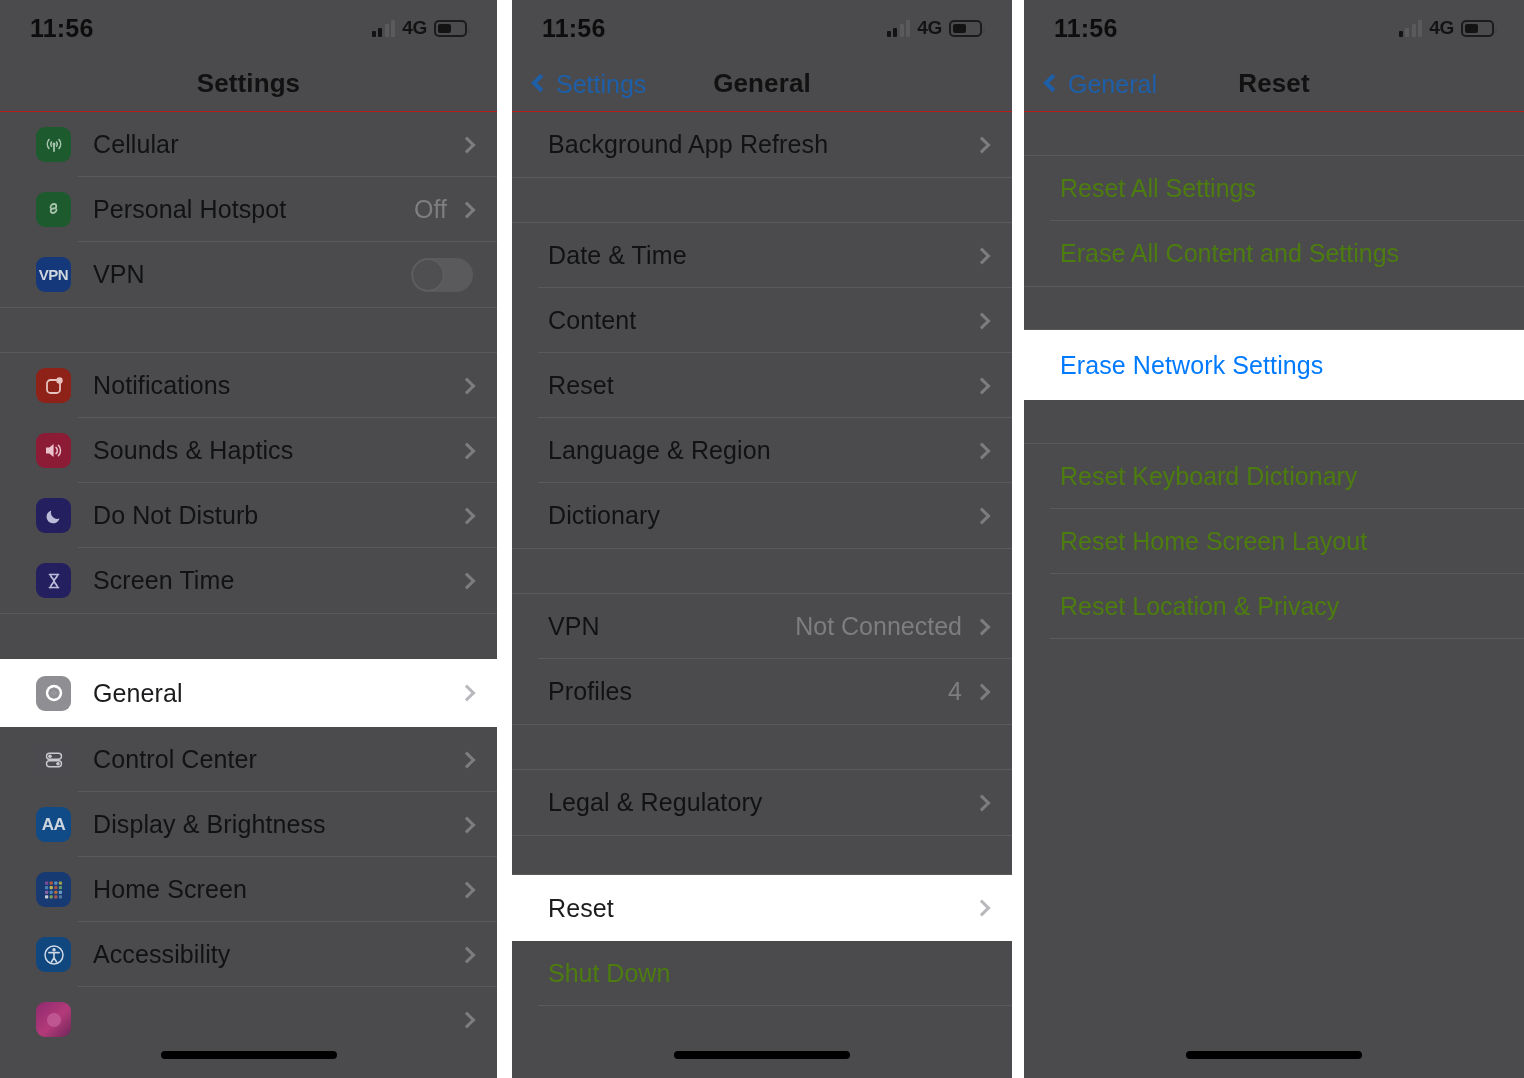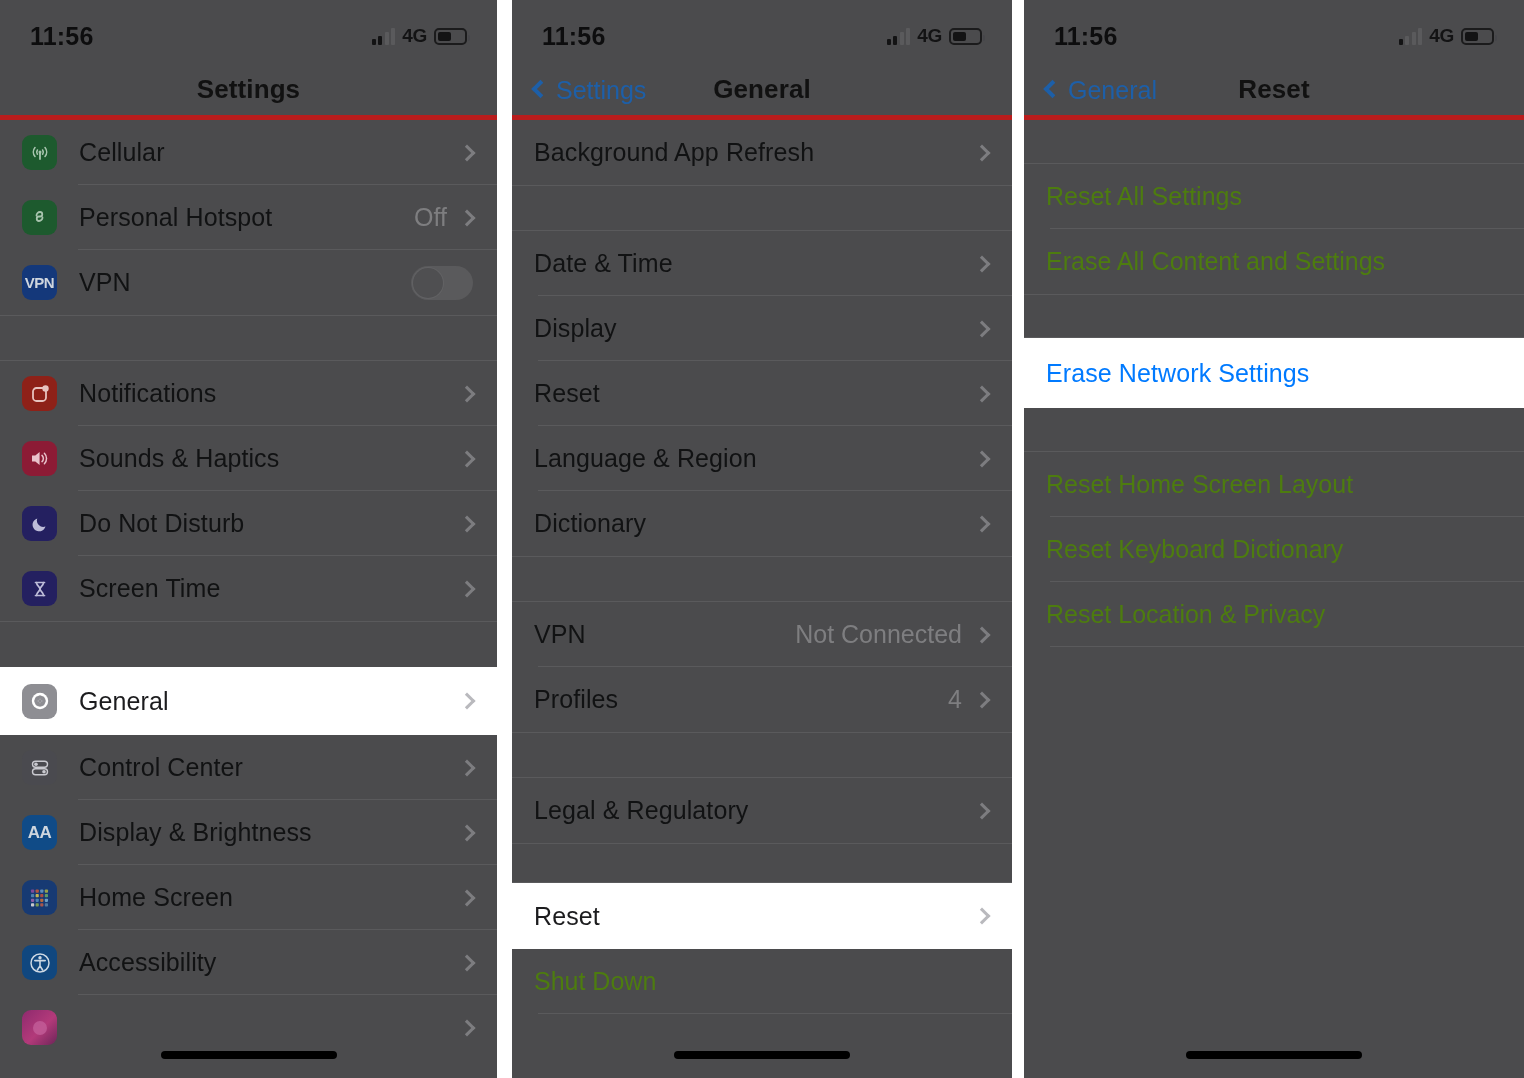--- a/index.html
+++ b/index.html
@@ -40,21 +40,20 @@
   .panel.p1 .screen { right: 0px; }
 
   
   .statusbar {
     position: relative;
     height: 56px;
     display: flex;
     align-items: center;
     justify-content: space-between;
     padding: 0 30px 0 30px;
-    margin-top: 8px;
   }
   .clock {
     font-size: 25px;
     font-weight: bold;
     color: #0d0d0e;
     letter-spacing: .2px;
   }
   .status-right {
     display: flex;
     align-items: center;
@@ -98,21 +97,21 @@
     border-radius: 2px;
   }
 
   
   .navbar {
     position: relative;
     height: 56px;
     display:flex;
     align-items:center;
     justify-content:center;
-    border-bottom: 5px solid #b91c1c;
+    border-bottom: 1px solid #b91c1c;
   }
   .nav-title {
     font-size: 26px;
     font-weight: bold;
     color:#111;
     letter-spacing:.1px;
   }
   .nav-back {
     position:absolute;
     left: 22px; top:50%;
@@ -135,21 +134,21 @@
   .spacer { height: 46px; }
   .spacer.sm { height: 40px; }
   .sep-top { border-top: 1px solid #5a5a5c; }
   .sep-bot { border-bottom: 1px solid #5a5a5c; }
 
   .row {
     position: relative;
     display:flex;
     align-items:center;
     height: 65px;
-    padding-left: 22px;
+    padding-left: 36px;
     padding-right: 24px;
     justify-content: space-between;
   }
   .row .hairline {
     position:absolute;
     left: 78px; right: 0; bottom: 0;
     height:1px; background:#5a5a5c;
   }
   .row.noicon .hairline { left: 26px; }
   .row .label {
@@ -505,21 +504,21 @@
 
       <div class="spacer sep-top sep-bot"></div>
 
       <div class="group">
         <div class="row noicon">
           <div class="label">Date &amp; Time</div>
           <div class="chev-r"></div>
           <div class="hairline"></div>
         </div>
         <div class="row noicon">
-          <div class="label">Display</div>
+          <div class="label">Content</div>
           <div class="chev-r"></div>
           <div class="hairline"></div>
         </div>
         <div class="row noicon">
           <div class="label">Reset</div>
           <div class="chev-r"></div>
           <div class="hairline"></div>
         </div>
         <div class="row noicon">
           <div class="label">Language &amp; Region</div>
@@ -621,25 +620,25 @@
       <div class="group">
         <div class="row noicon hl bluelink" style="height:70px;">
           <div class="label" style="color:#007aff;">Erase Network Settings</div>
         </div>
       </div>
 
       <div class="spacer sep-bot" style="height:44px;"></div>
 
       <div class="group">
         <div class="row noicon">
+          <div class="bluetext">Reset Keyboard Dictionary</div>
+          <div class="hairline"></div>
+        </div>
+        <div class="row noicon">
           <div class="bluetext">Reset Home Screen Layout</div>
-          <div class="hairline"></div>
-        </div>
-        <div class="row noicon">
-          <div class="bluetext">Reset Keyboard Dictionary</div>
           <div class="hairline"></div>
         </div>
         <div class="row noicon">
           <div class="bluetext">Reset Location &amp; Privacy</div>
           <div class="hairline"></div>
         </div>
       </div>
     </div>
 
     <div class="home-ind"></div>

